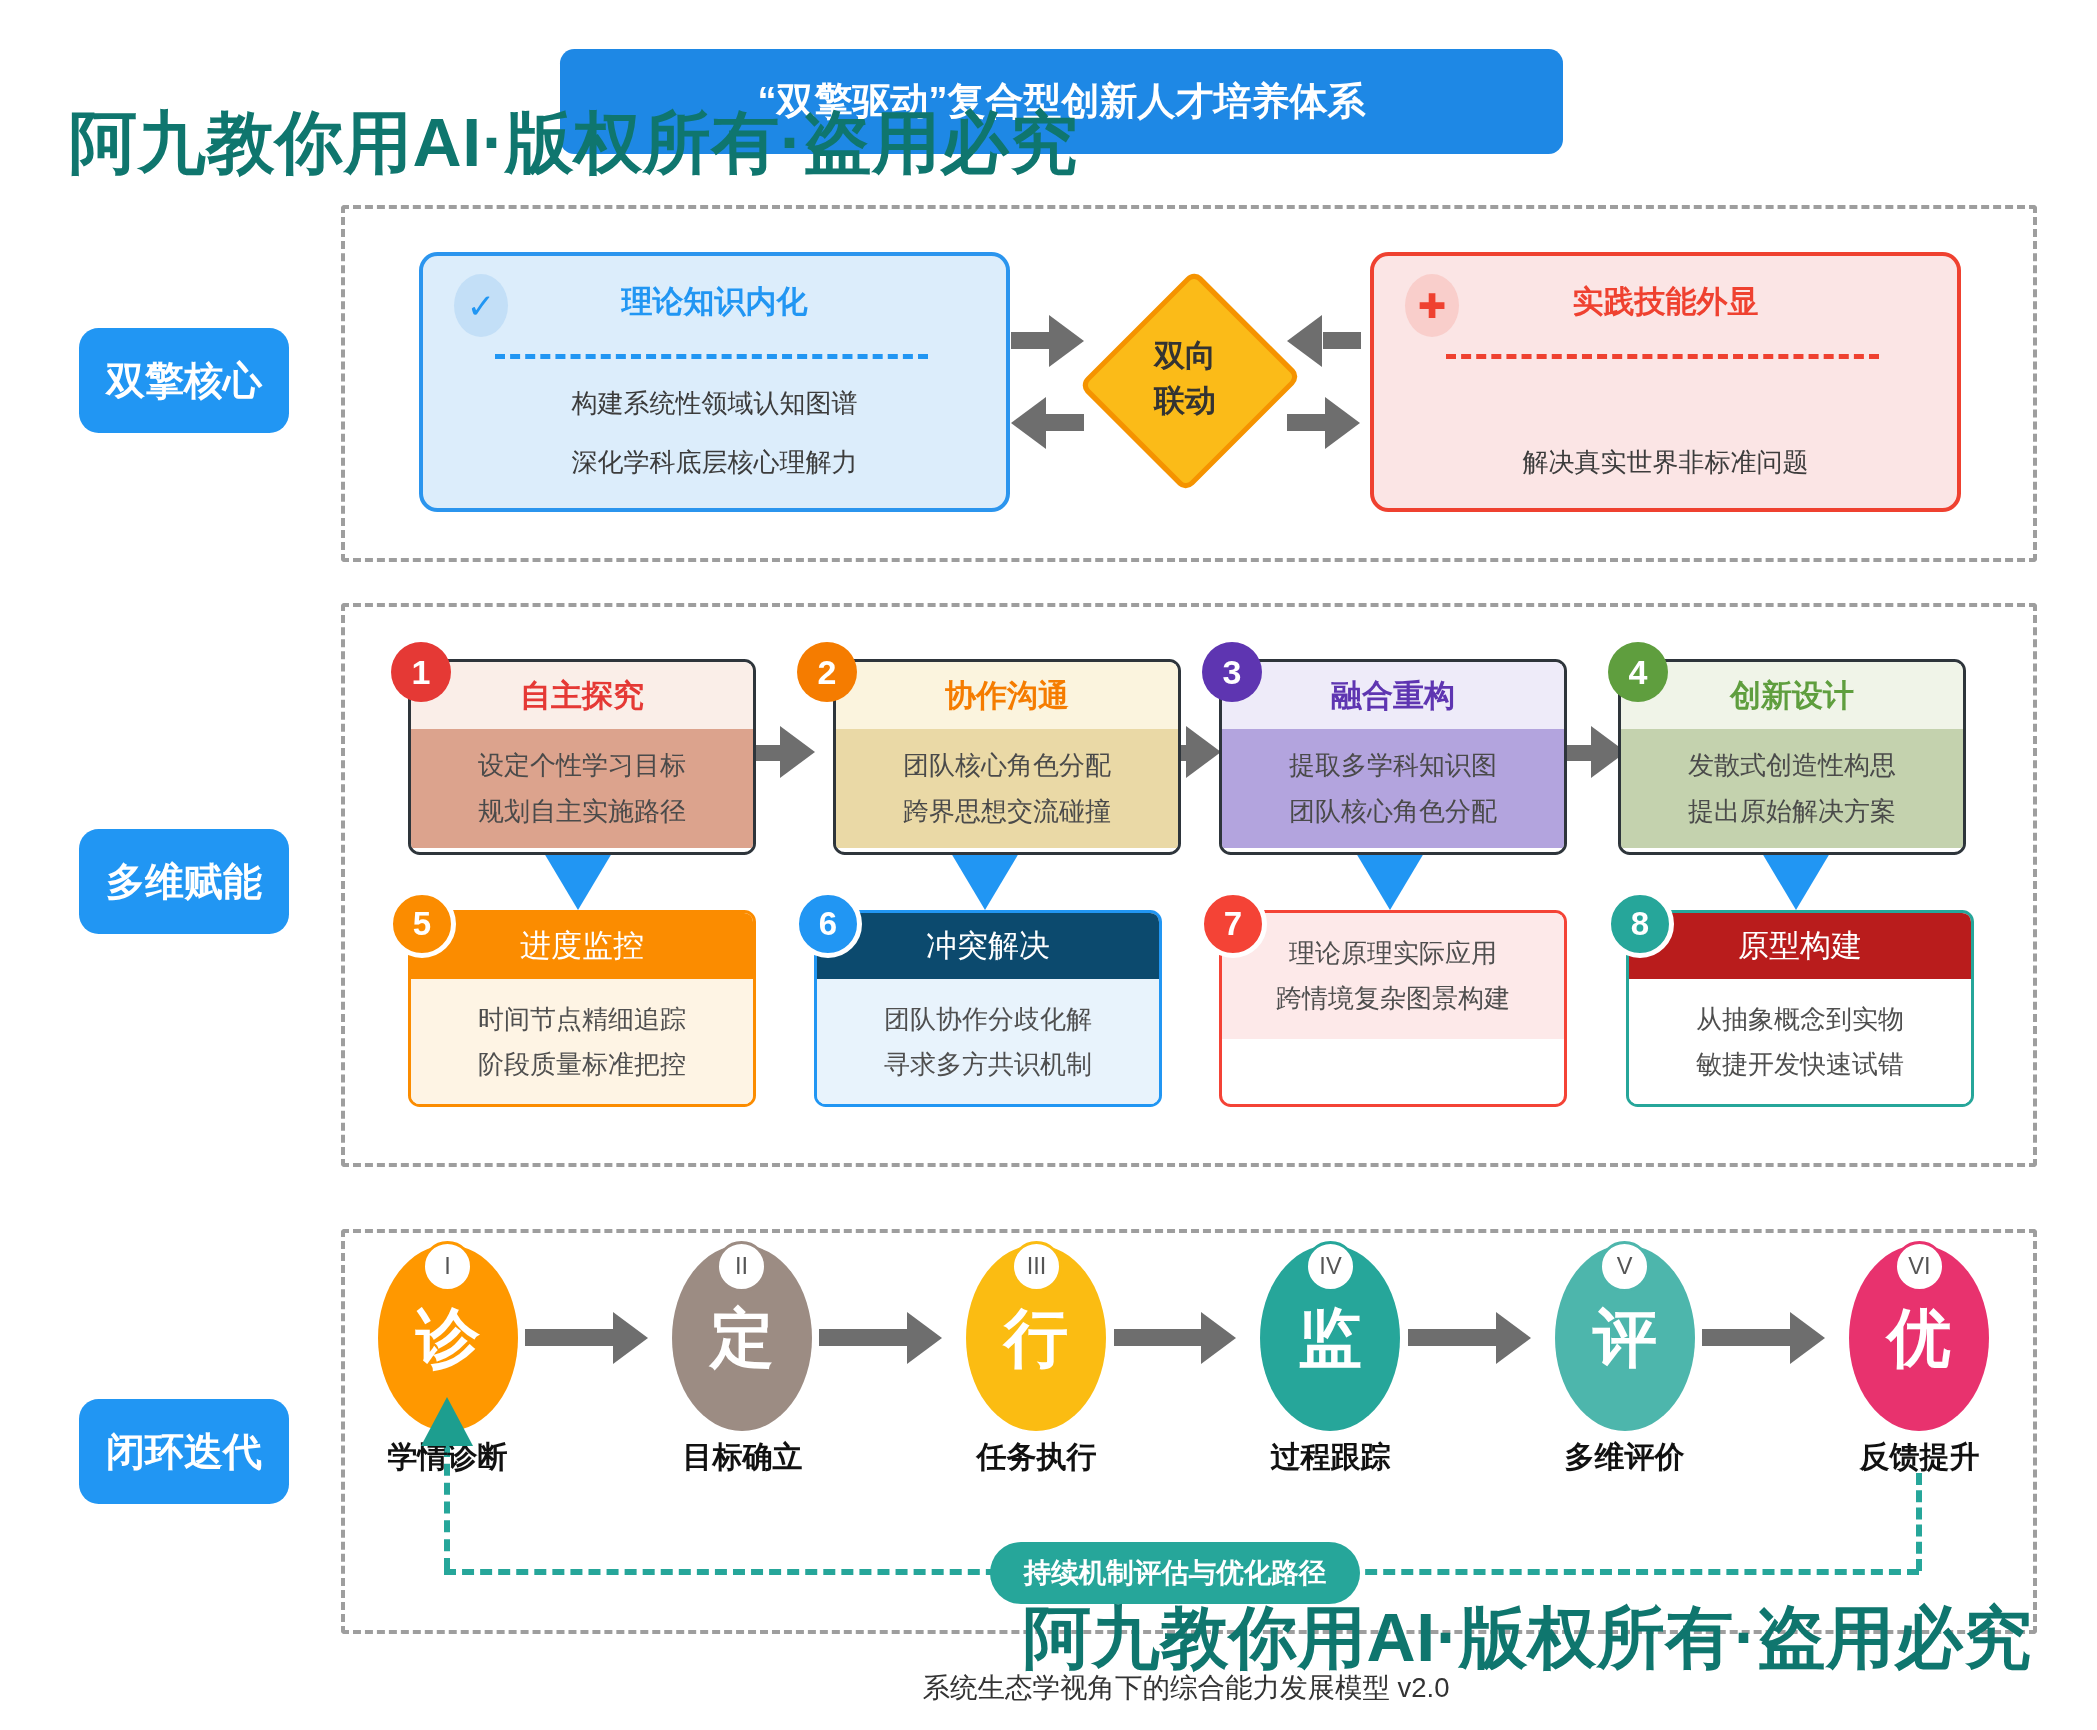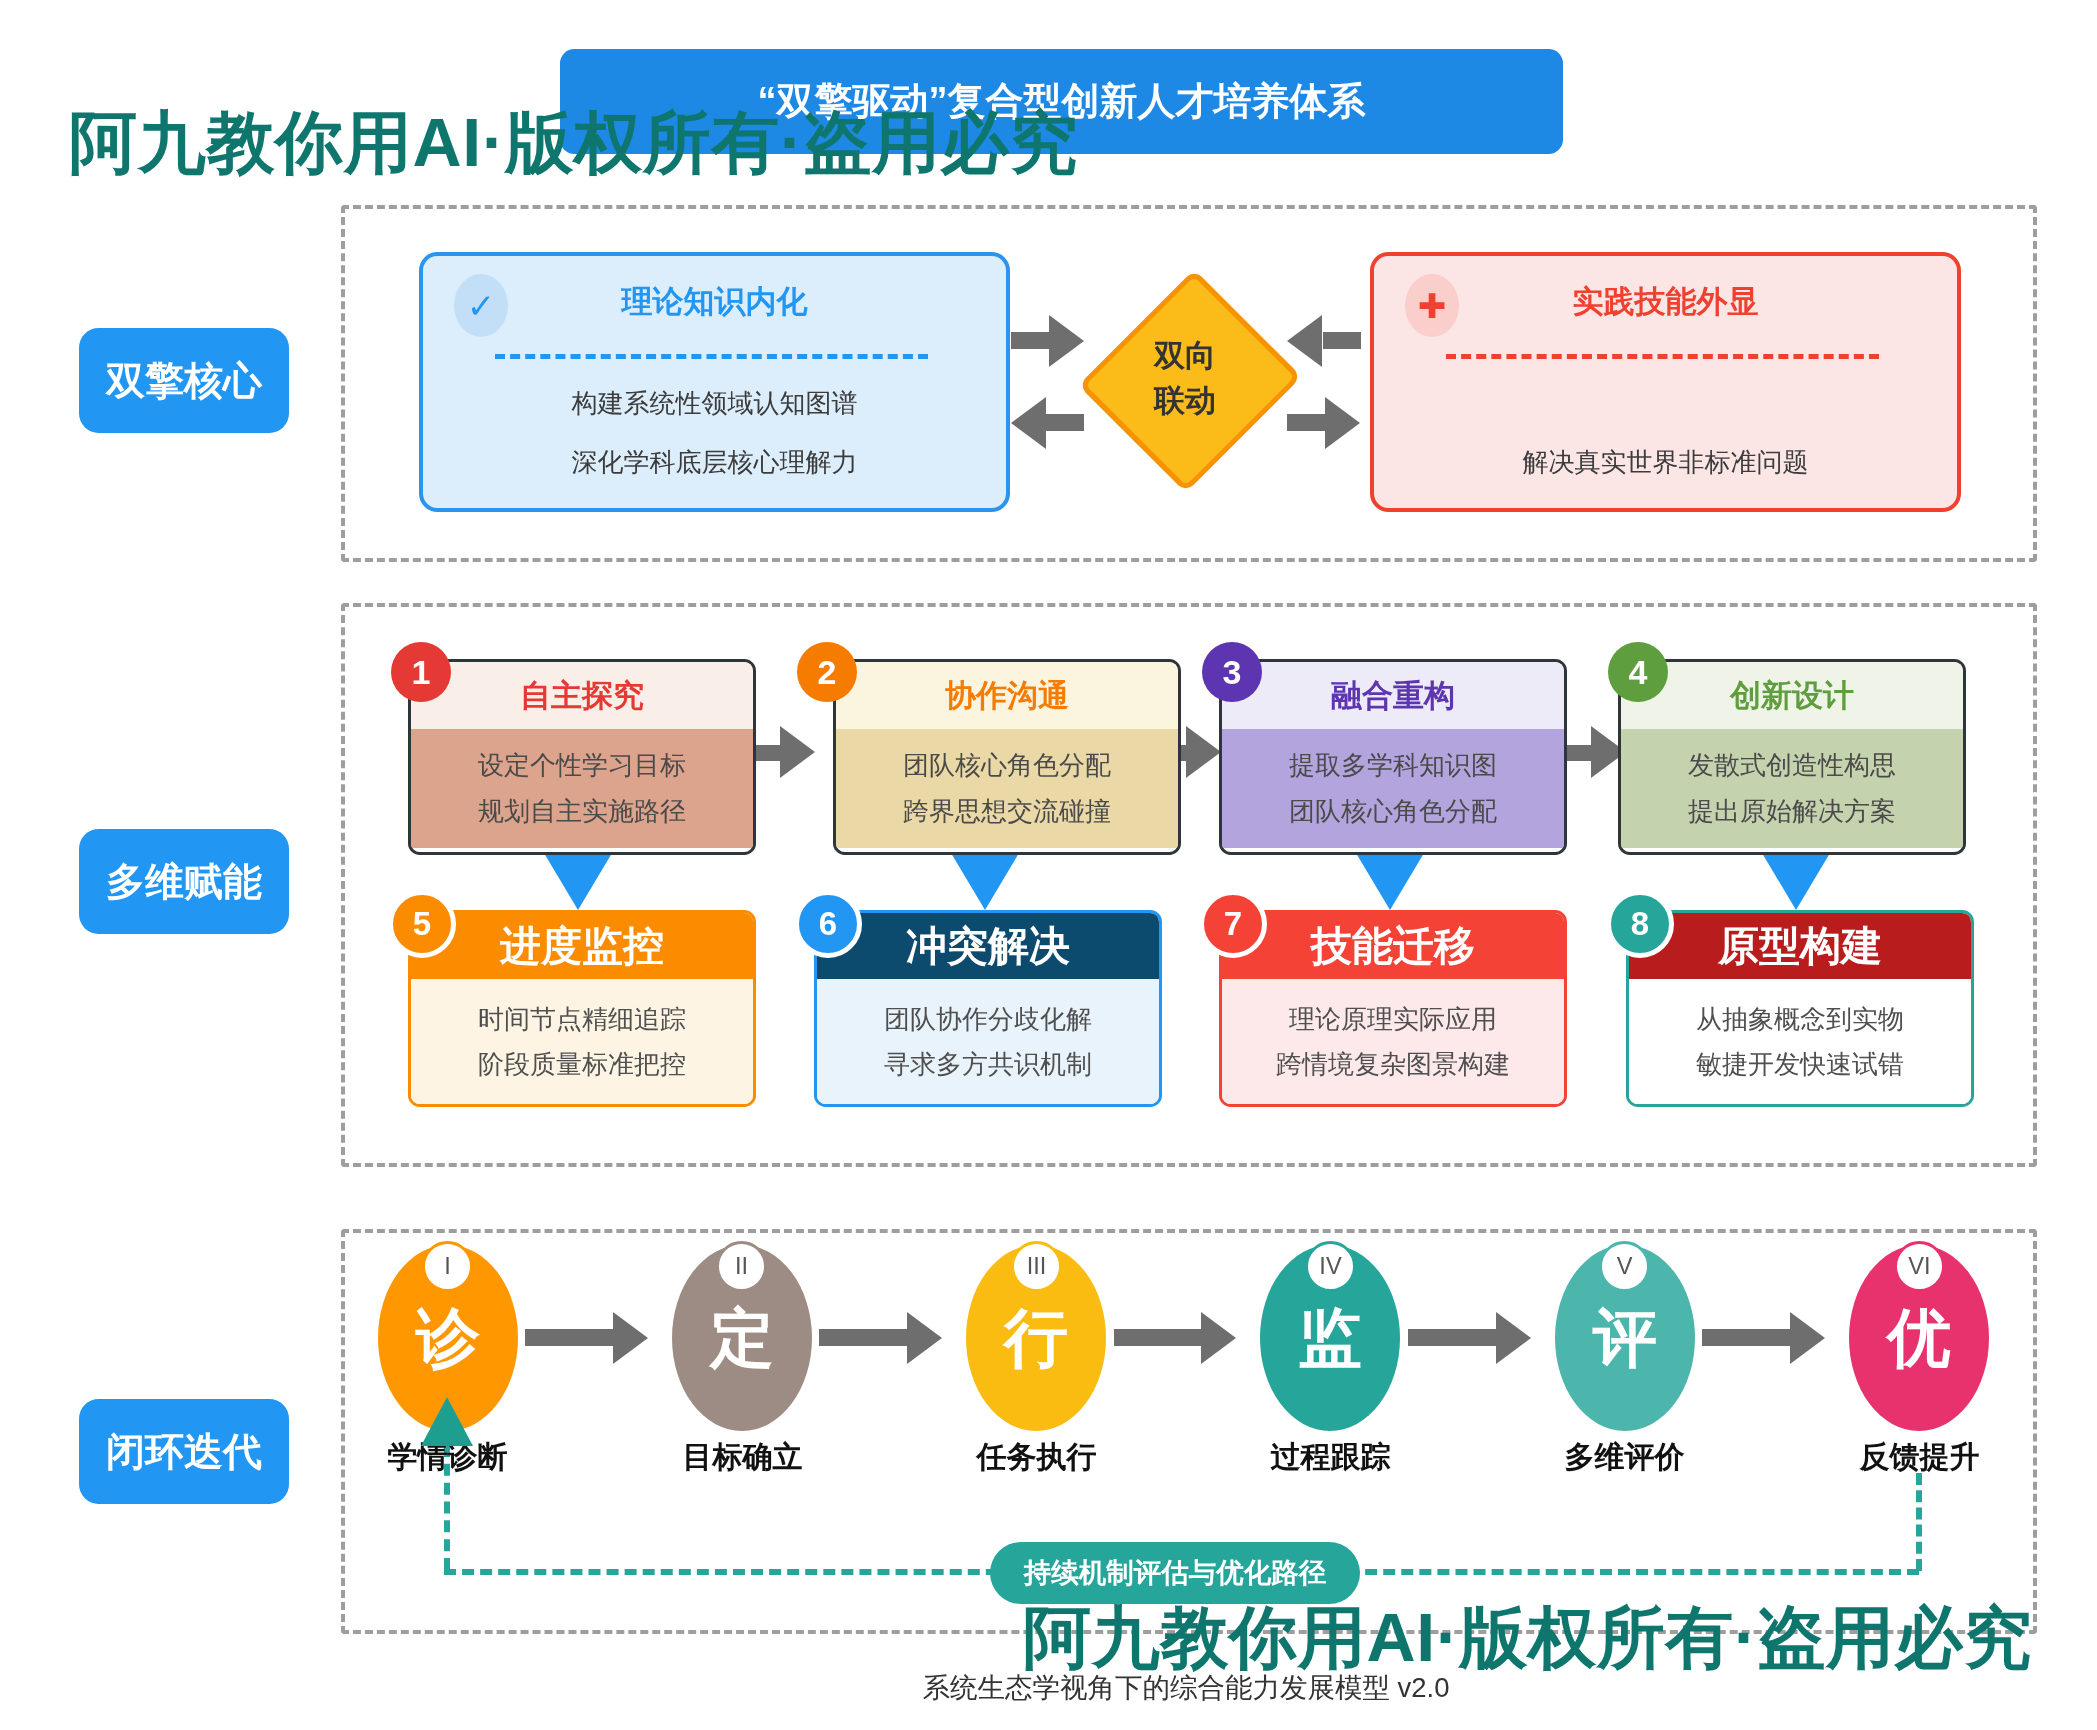--- a/index.html
+++ b/index.html
@@ -55,21 +55,21 @@
   .ebox{width:342px;height:190px;border:3.9px solid #2E353B;border-radius:11.8px;z-index:4;background:#fff;overflow:hidden;}
   .ehead{height:67px;display:flex;align-items:center;justify-content:center;font-size:31px;font-weight:700;}
   .ebody{height:119px;display:flex;flex-direction:column;align-items:center;justify-content:center;gap:10.5px;
     font-size:26px;color:#4A4A4A;}
   .e1 .ehead{background:#FAEEE8;color:#E53935;} .e1 .ebody{background:#DCA38D;}
   .e2 .ehead{background:#FBF4DE;color:#F57C00;} .e2 .ebody{background:#EAD9A6;}
   .e3 .ehead{background:#EEEBF9;color:#5E35B1;} .e3 .ebody{background:#B3A4DE;}
   .e4 .ehead{background:#F0F4E8;color:#5F9E3E;} .e4 .ebody{background:#C4D2AE;}
 
   .kbox{width:342px;height:191px;border-radius:11.8px;z-index:4;overflow:hidden;}
-  .khead{height:66px;display:flex;align-items:center;justify-content:center;font-size:41px;font-weight:700;color:#fff;}
+  .khead{height:66px;display:flex;align-items:center;justify-content:center;font-size:31px;font-weight:400;color:#fff;}
   .kbody{height:126px;display:flex;flex-direction:column;align-items:center;justify-content:center;gap:10.5px;
     font-size:26px;color:#4F4F4F;}
   .k5{border:3.9px solid #FB8C00;} .k5 .khead{background:#FB8C00;} .k5 .kbody{background:#FEF4E4;}
   .k6{border:3.9px solid #2196F3;} .k6 .khead{background:#0c4a6e;} .k6 .kbody{background:#E8F3FC;}
   .k7{border:3.9px solid #F44336;} .k7 .khead{background:#F44336;} .k7 .kbody{background:#FDE9E9;}
   .k8{border:3.9px solid #26A69A;} .k8 .khead{background:#b91c1c;} .k8 .kbody{background:#FFFFFF;}
 
   .nbadge{width:60px;height:60px;border-radius:50%;color:#fff;font-size:34px;font-weight:700;
     display:flex;align-items:center;justify-content:center;z-index:7;}
   .nbadge2{width:68px;height:68px;box-sizing:border-box;border:5.2px solid #fff;border-radius:50%;color:#fff;
@@ -199,21 +199,20 @@
     </div>
   </div>
   <div class="abs kbox k6" style="left:814px;top:910px;">
     <div class="khead">冲突解决</div>
     <div class="kbody">
       <div>团队协作分歧化解</div>
       <div>寻求多方共识机制</div>
     </div>
   </div>
   <div class="abs kbox k7" style="left:1219px;top:910px;">
-    <div class="khead">技能迁移</div>
     <div class="kbody">
       <div>理论原理实际应用</div>
       <div>跨情境复杂图景构建</div>
     </div>
   </div>
   <div class="abs kbox k8" style="left:1626px;top:910px;">
     <div class="khead">原型构建</div>
     <div class="kbody">
       <div>从抽象概念到实物</div>
       <div>敏捷开发快速试错</div>

